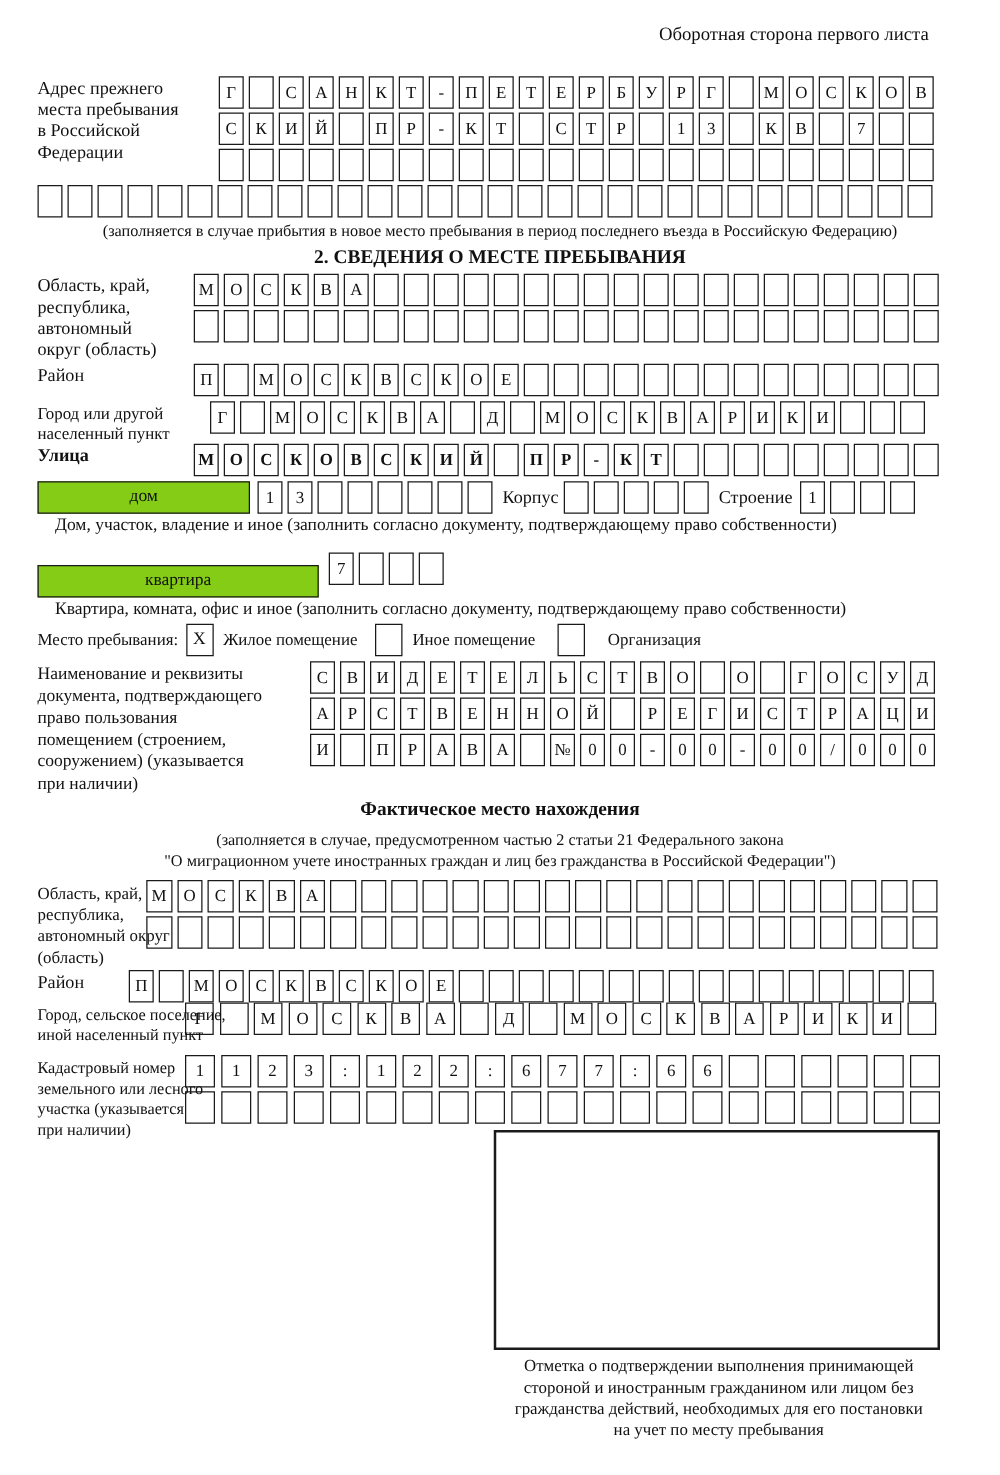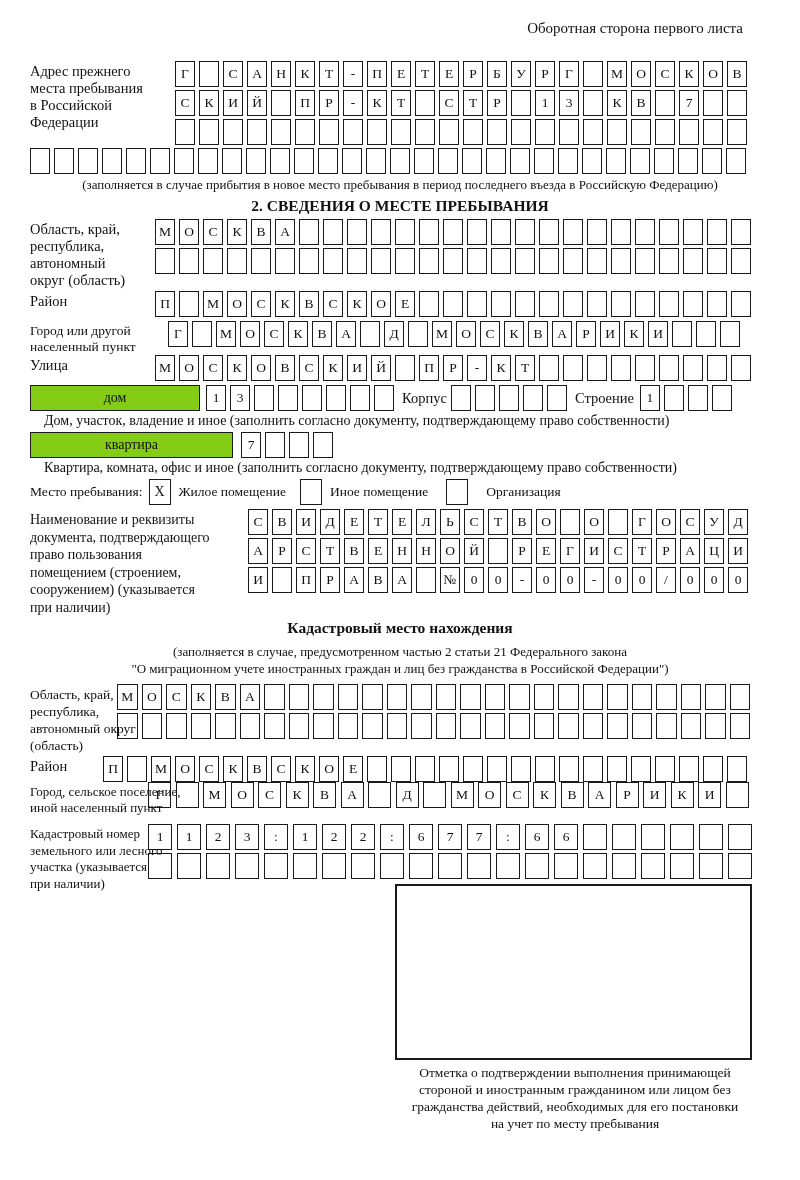--- a/index.html
+++ b/index.html
@@ -291,21 +291,21 @@
         <span class="cell">Р</span>
         <span class="cell">И</span>
         <span class="cell">К</span>
         <span class="cell">И</span>
         <span class="cell"></span>
         <span class="cell"></span>
         <span class="cell"></span>
       </div>
   </div>
 
-  <div class="field" style="min-height:26px;margin-top:4px;">
+  <div class="field" style="min-height:26px;margin-top:4px;font-weight:bold;">
     <div class="lbl">Улица</div>
     <div class="cells" style="margin-left:125px;">
         <span class="cell">М</span>
         <span class="cell">О</span>
         <span class="cell">С</span>
         <span class="cell">К</span>
         <span class="cell">О</span>
         <span class="cell">В</span>
         <span class="cell">С</span>
         <span class="cell">К</span>
@@ -353,21 +353,21 @@
     <div class="cells" style="margin-left:6px;">
         <span class="cell">1</span>
         <span class="cell"></span>
         <span class="cell"></span>
         <span class="cell"></span>
       </div>
   </div>
   <div class="sm" style="margin-left:14px;margin-top:2px;">Дом, участок, владение и иное (заполнить согласно документу, подтверждающему право собственности)</div>
 
   <div class="inline-row" style="margin-top:2px;">
-    <div class="namedbox" style="width:203px;">квартира</div>
+    <div class="namedbox" style="width:225px;margin-top:20px;">квартира</div>
     <div class="cells" style="margin-left:8px;">
         <span class="cell">7</span>
         <span class="cell"></span>
         <span class="cell"></span>
         <span class="cell"></span>
       </div>
   </div>
   <div class="sm" style="margin-left:14px;margin-top:2px;">Квартира, комната, офис и иное (заполнить согласно документу, подтверждающему право собственности)</div>
 
   <div class="inline-row" style="margin-top:3px;font-size:13.5px;">
@@ -453,21 +453,21 @@
           <span class="cell">0</span>
           <span class="cell">0</span>
           <span class="cell">/</span>
           <span class="cell">0</span>
           <span class="cell">0</span>
           <span class="cell">0</span>
         </div>
     </div>
   </div>
 
-  <div class="sec-title" style="margin-top:4px;">Кадастровый место нахождения</div>
+  <div class="sec-title" style="margin-top:4px;">Фактическое место нахождения</div>
   <div class="note-c" style="margin-top:6px;">(заполняется в случае, предусмотренном частью 2 статьи 21 Федерального закона</div>
   <div class="note-c">"О миграционном учете иностранных граждан и лиц без гражданства в Российской Федерации")</div>
 
   <div class="field" style="margin-top:7px;min-height:72px;">
     <div class="lbl" style="font-size:13.5px;">Область, край,
 республика,
 автономный округ
 (область)</div>
     <div class="rows" style="margin-left:87px;">
       <div class="cells w245">

